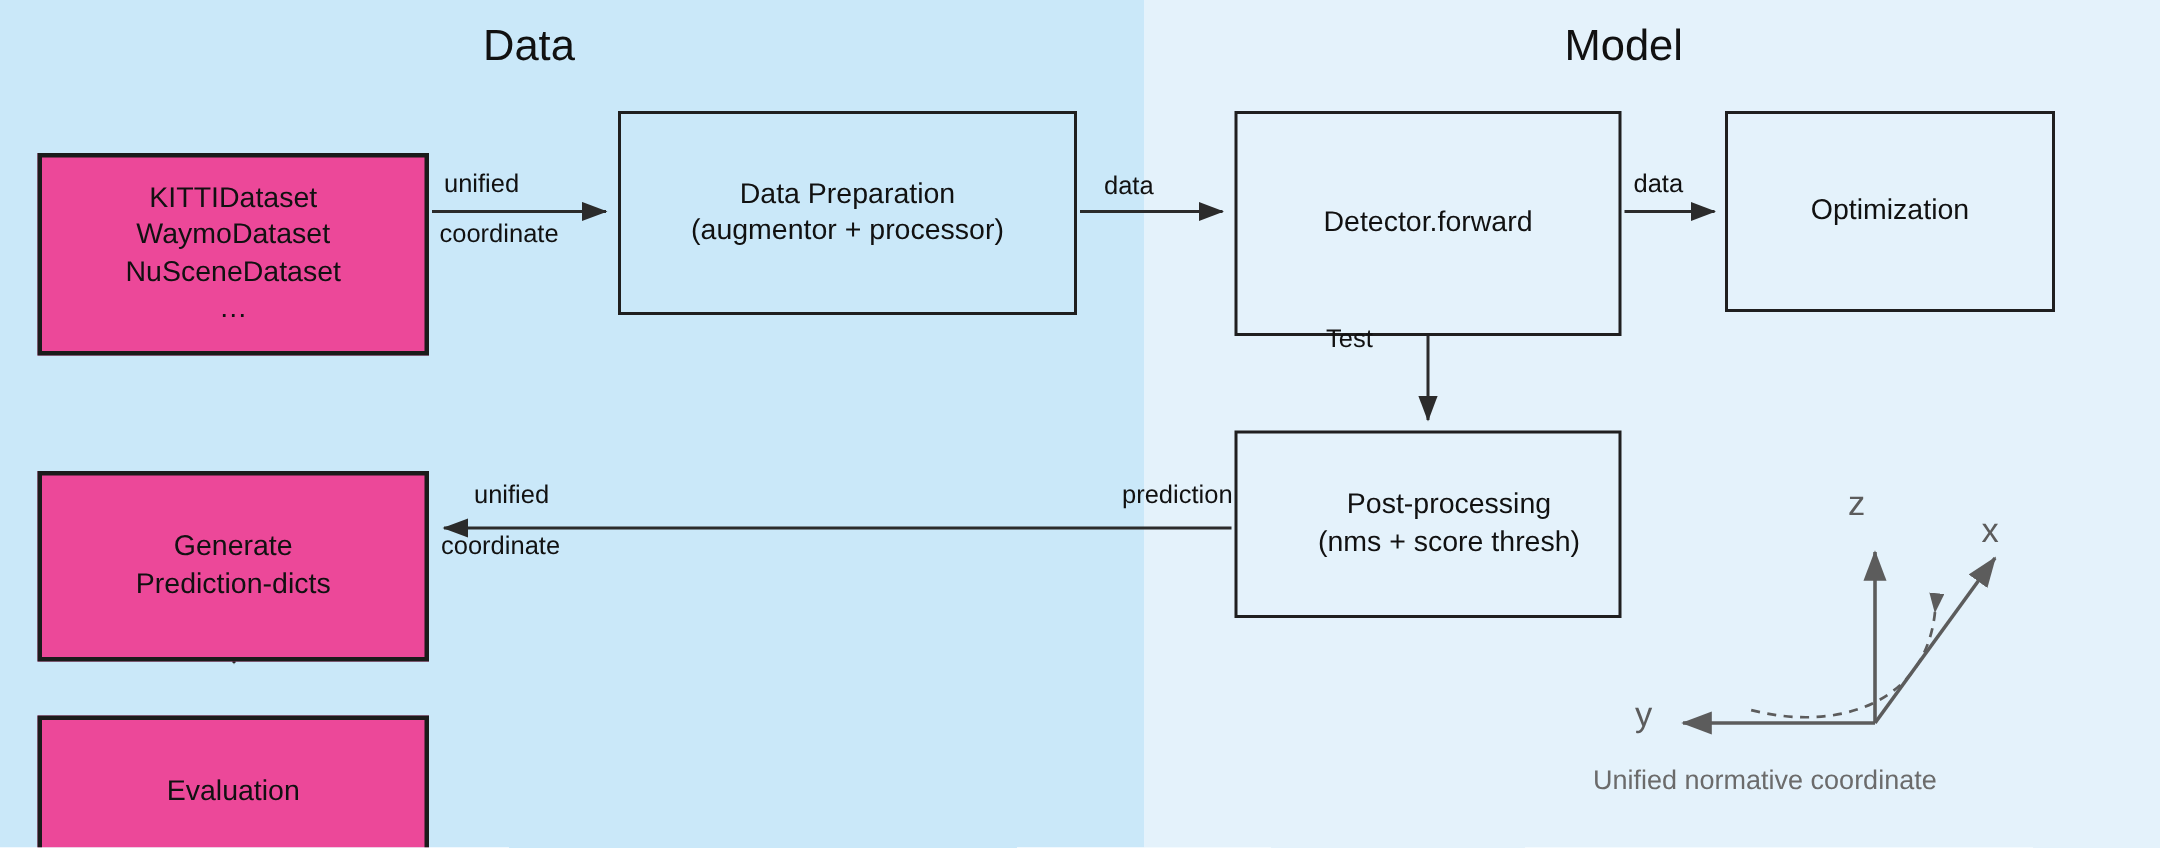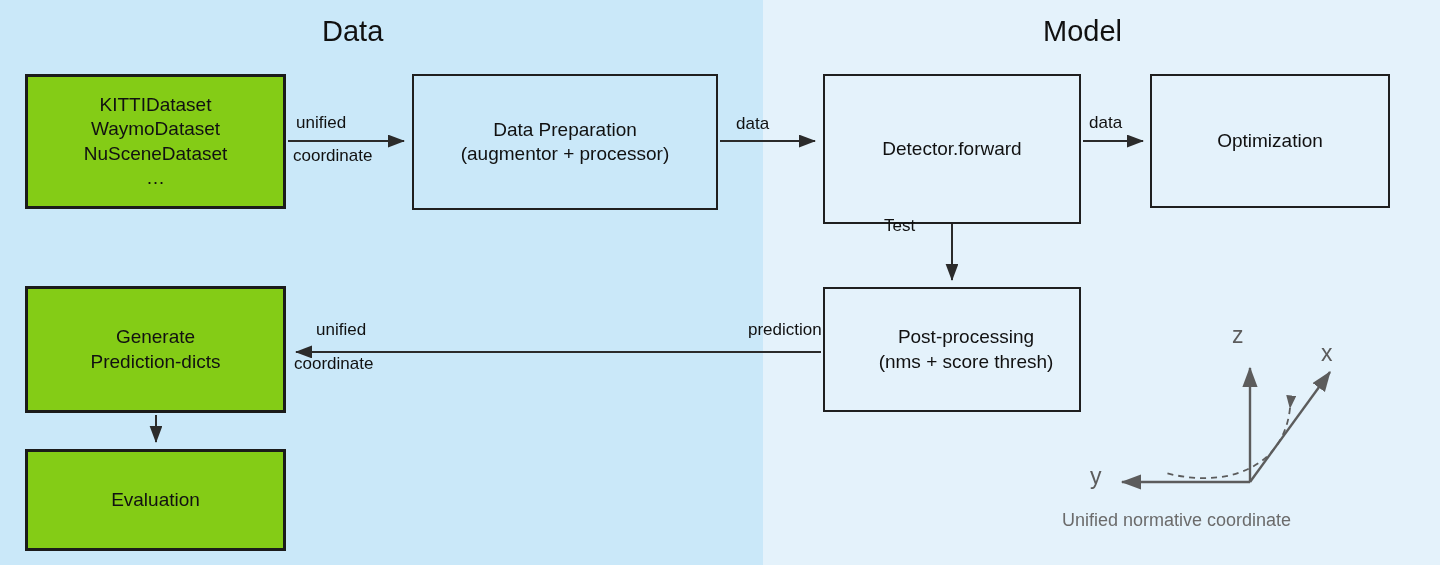--- a/index.html
+++ b/index.html
@@ -48,31 +48,32 @@
     align-items: center;
     justify-content: center;
     text-align: center;
     font-size: 19px;
     color: #111111;
     line-height: 1.28;
     white-space: pre-line;
     padding: 2px 6px;
   }
   .node.green {
-    background: #84cc16;
+    background: #ec4899;
     border-color: #1b1b1b;
     border-width: 3px;
+    margin-top: 28px;
   }
   .node.blue-a { background: #cae8f9; }
   .node.blue-b { background: #e4f2fb; }
 
   #node-datasets   { left: 25px;   top: 74px;  width: 261px; height: 135px; }
   #node-dataprep   { left: 412px;  top: 74px;  width: 306px; height: 136px; }
   #node-detector   { left: 823px;  top: 74px;  width: 258px; height: 150px; }
-  #node-optim      { left: 1150px; top: 74px;  width: 240px; height: 134px; }
+  #node-optim      { left: 1150px; top: 74px;  width: 220px; height: 134px; }
   #node-postproc   { left: 823px;  top: 287px; width: 258px; height: 125px; padding-left: 34px; }
   #node-generate   { left: 25px;   top: 286px; width: 261px; height: 127px; }
   #node-eval       { left: 25px;   top: 449px; width: 261px; height: 102px; }
 
   .edge-label {
     position: absolute;
     font-size: 17px;
     color: #111111;
     line-height: 1.2;
     white-space: nowrap;

